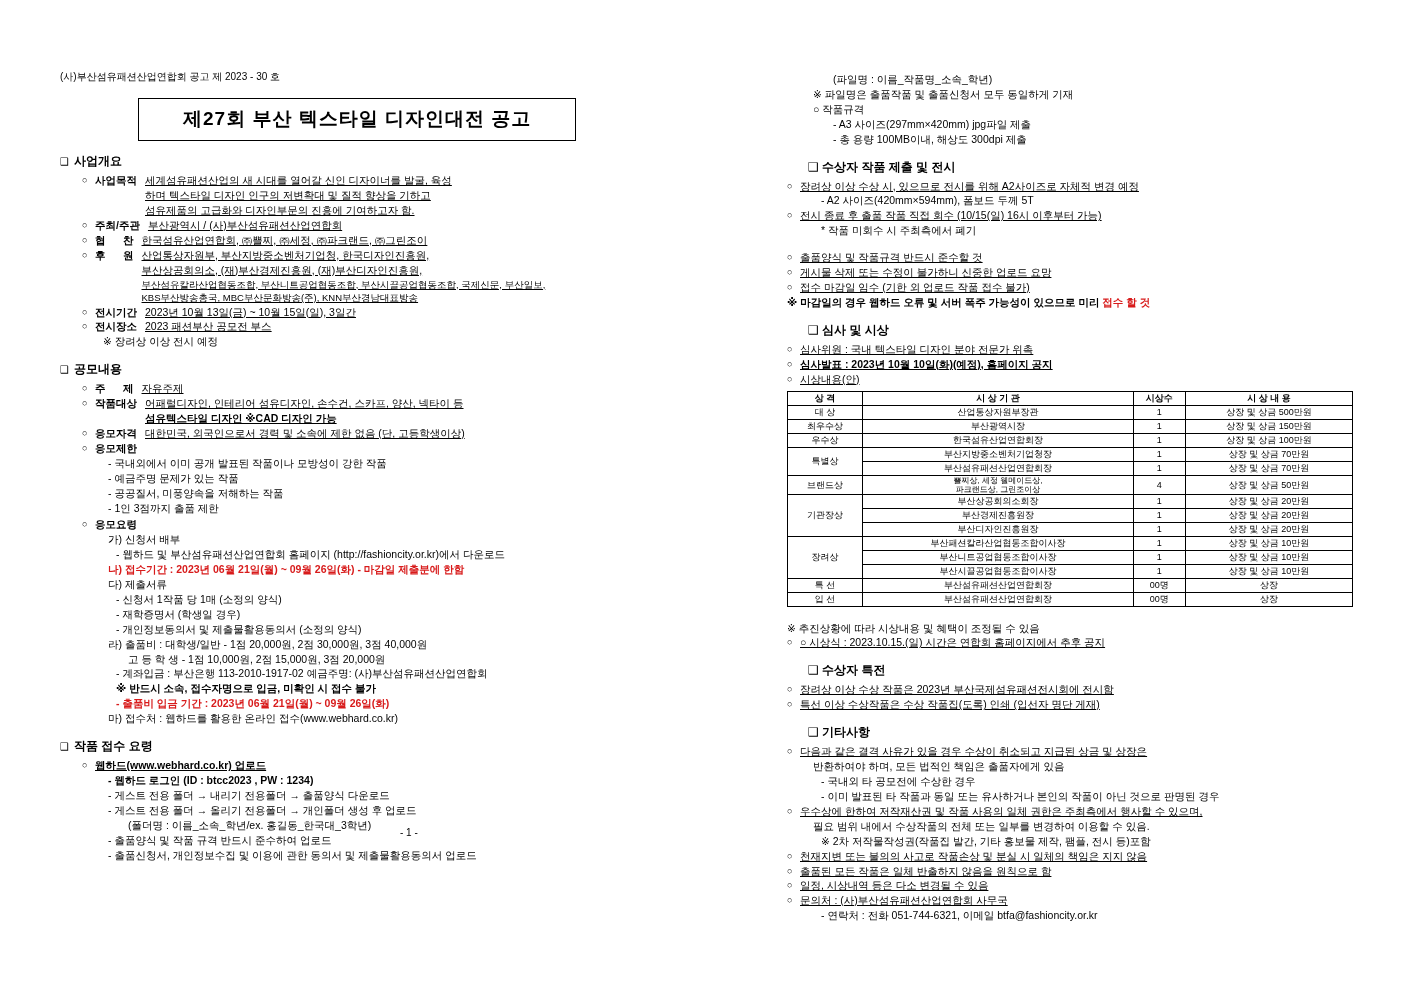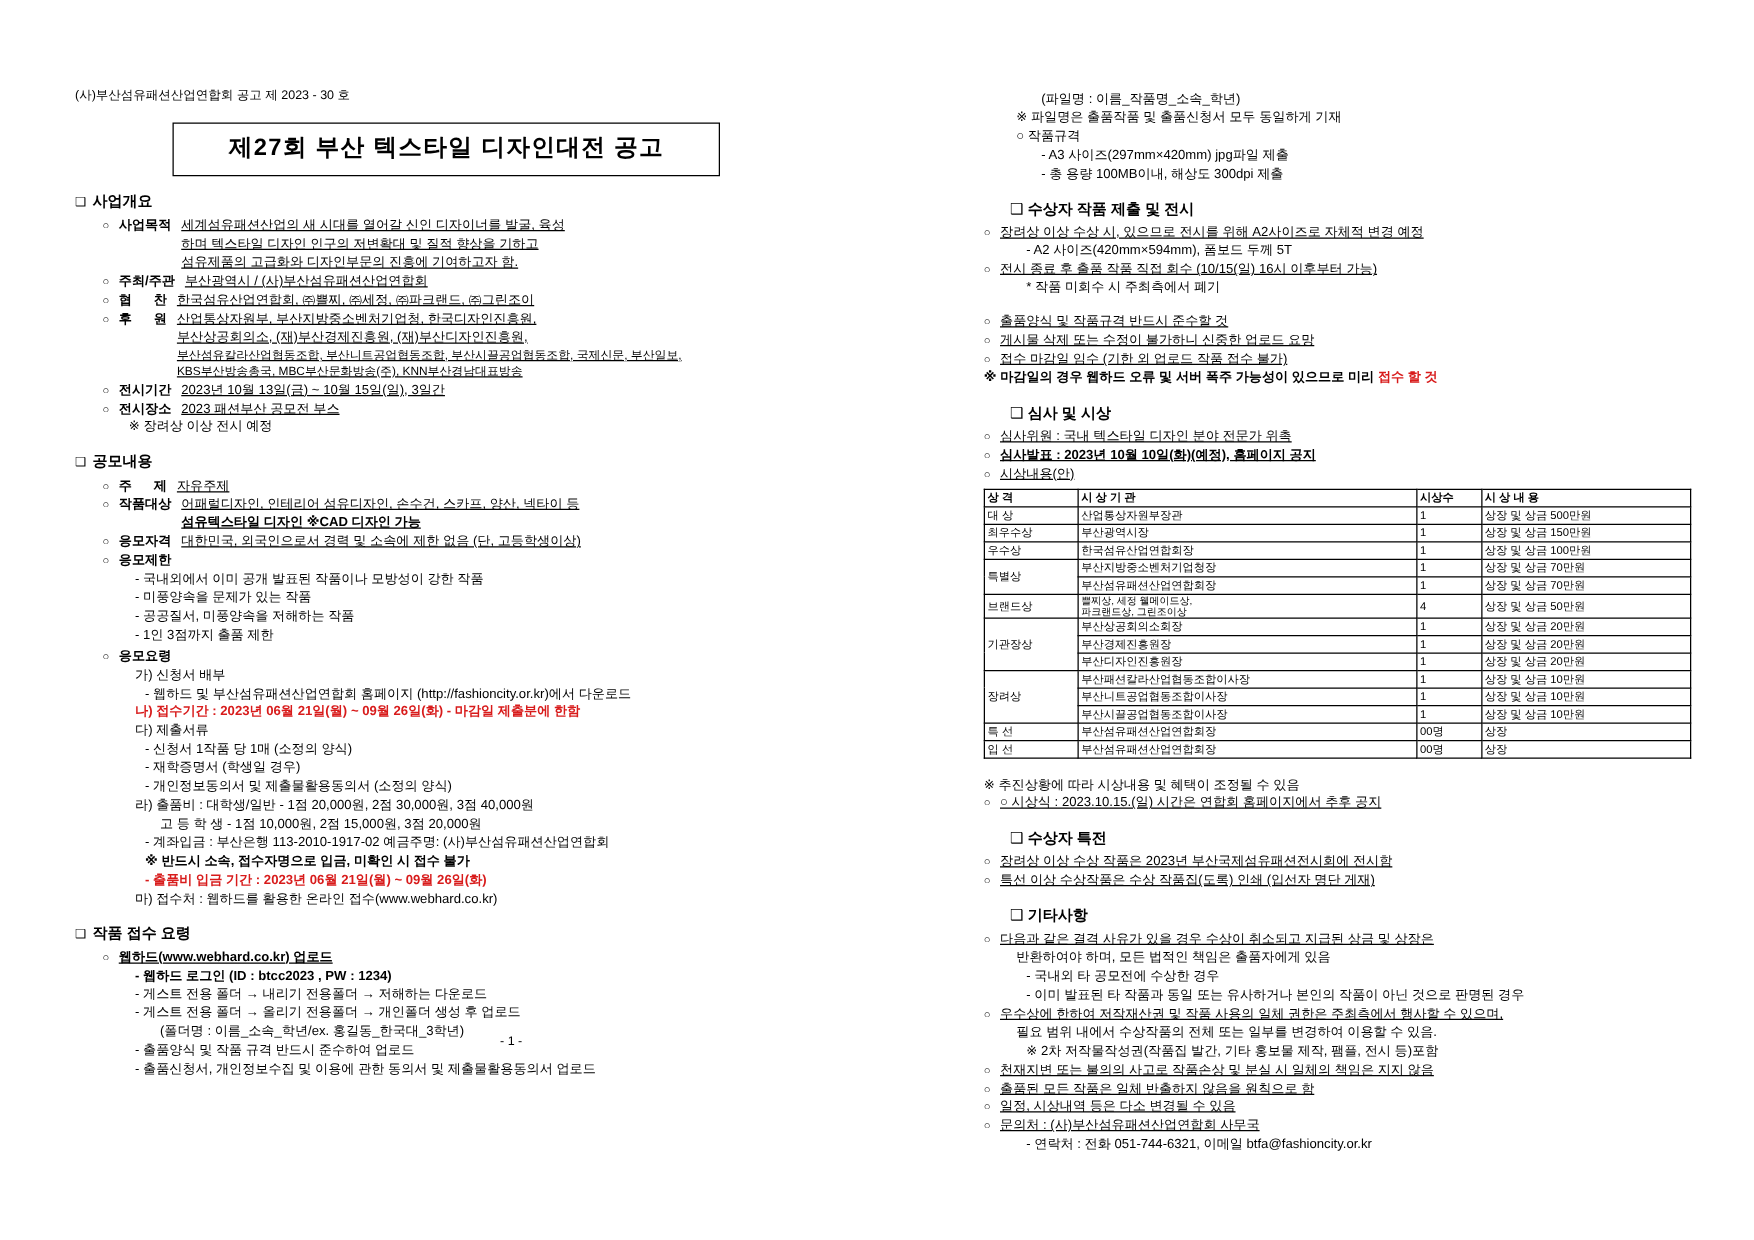--- a/index.html
+++ b/index.html
@@ -36,21 +36,21 @@
   .cont{margin-left:43px;}
   .b{font-weight:bold;}
   .red{color:#d81b1b;}
   .u{text-decoration:underline;}
   .small{font-size:9.5px;}
 
   table.award{
     border-collapse:collapse;margin:4px 0 0 22px;font-size:9px;width:566px;
   }
   table.award th,table.award td{
-    border:1px solid #000;padding:0 2px;text-align:left;height:13px;line-height:12px;
+    border:1px solid #000;padding:0 2px;text-align:center;height:13px;line-height:12px;
   }
   table.award th{font-weight:bold;}
   .c-grade{width:60px;}
   .c-org{width:230px;}
   .c-cnt{width:40px;}
   .c-desc{width:140px;}
 
   .pgnum{position:absolute;bottom:22px;font-size:10px;}
   .pg-l{left:340px;}
   .ind{display:block;}
@@ -146,21 +146,21 @@
         <div class="bdy">대한민국, 외국인으로서 경력 및 소속에 제한 없음 (단, 고등학생이상)</div>
       </div>
 
       <div class="l1">
         <div class="mk">○</div>
         <div class="lbl">응모제한</div>
         <div class="bdy"></div>
       </div>
 
       <div class="l2">- 국내외에서 이미 공개 발표된 작품이나 모방성이 강한 작품</div>
-      <div class="l2">- 미풍양속을 문제가 있는 작품</div>
+      <div class="l2">- 예금주명 문제가 있는 작품</div>
       <div class="l2">- 공공질서, 미풍양속을 저해하는 작품</div>
       <div class="l2">- 1인 3점까지 출품 제한</div>
 
       <div class="l1" style="margin-top:2px;">
         <div class="mk">○</div>
         <div class="lbl">응모요령</div>
         <div class="bdy"></div>
       </div>
 
       <div class="l2">가) 신청서 배부</div>
@@ -185,21 +185,21 @@
     </div>
 
     
     <div class="sec">
       <div class="sec-h"><span class="bullet">❑</span><span>작품 접수 요령</span></div>
       <div class="l1">
         <div class="mk">○</div>
         <div class="bdy b">웹하드(www.webhard.co.kr) 업로드</div>
       </div>
       <div class="l2"><span class="b">- 웹하드 로그인 (ID : btcc2023 , PW : 1234)</span></div>
-      <div class="l2">- 게스트 전용 폴더 → 내리기 전용폴더 → 저해하는 다운로드</div>
+      <div class="l2">- 게스트 전용 폴더 → 내리기 전용폴더 → 출품양식 다운로드</div>
       <div class="l2">- 게스트 전용 폴더 → 올리기 전용폴더 → 개인폴더 생성 후 업로드</div>
       <div class="l3">(폴더명 : 이름_소속_학년/ex. 홍길동_한국대_3학년)</div>
       <div class="l2">- 출품양식 및 작품 규격 반드시 준수하여 업로드</div>
       <div class="l2">- 출품신청서, 개인정보수집 및 이용에 관한 동의서 및 제출물활용동의서 업로드</div>
     </div>
 
     <div class="pgnum pg-l">- 1 -</div>
   </div>
 
   <div class="col col-right">

